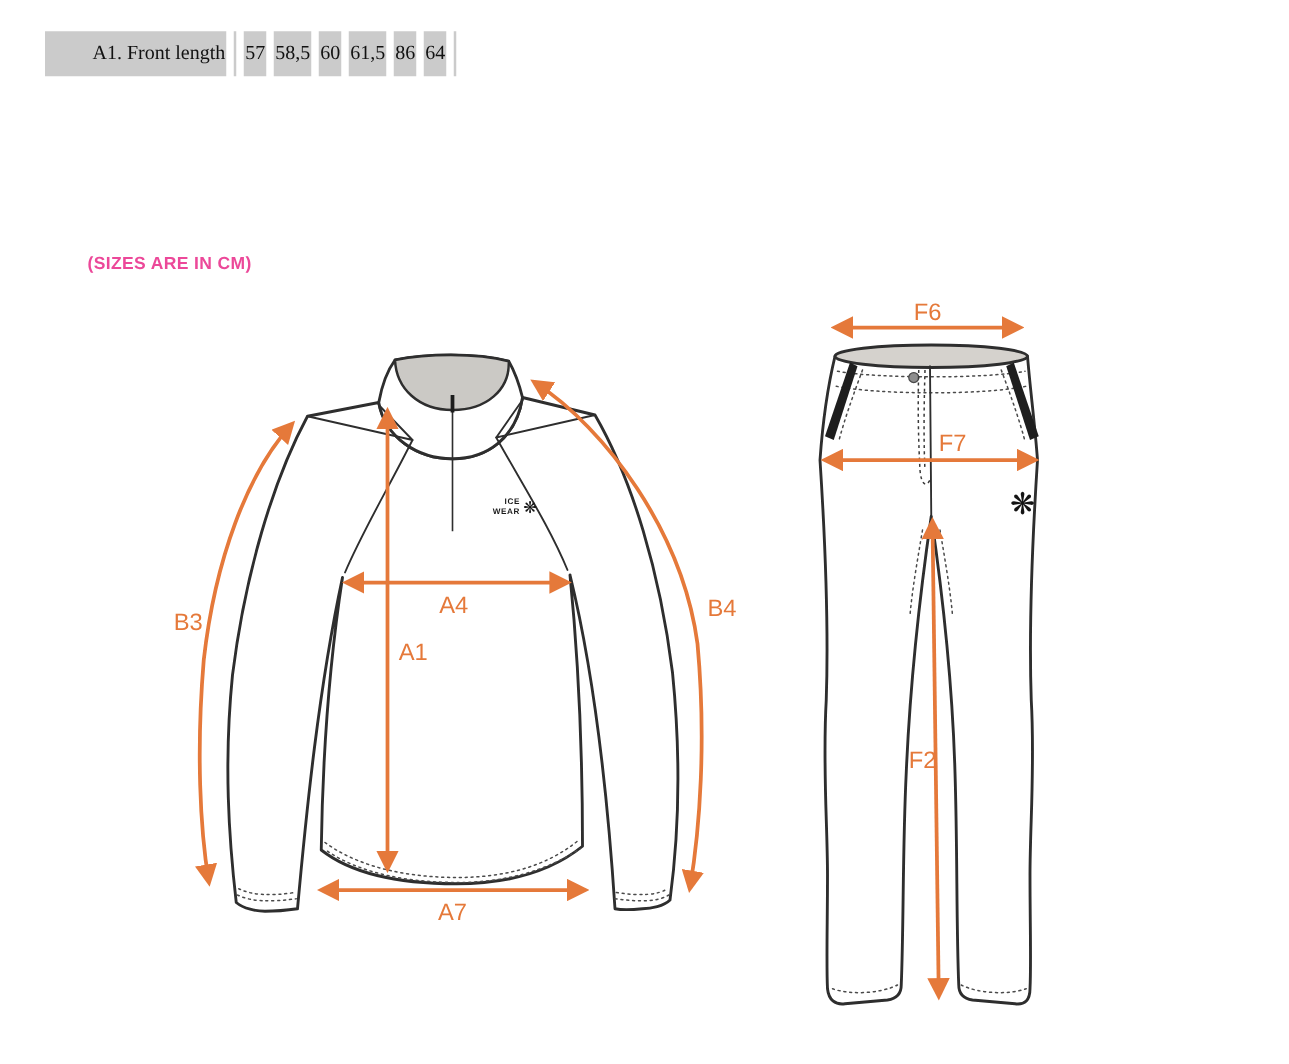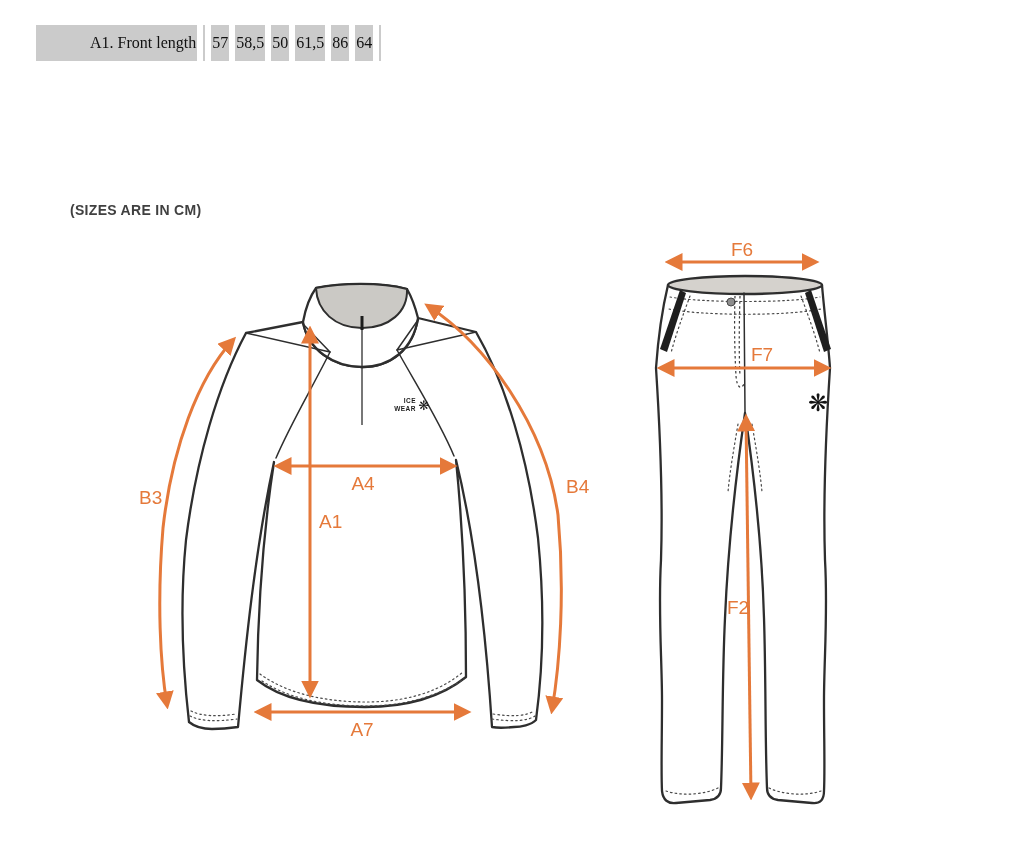--- a/index.html
+++ b/index.html
@@ -8,24 +8,24 @@
 
   
   table.size{position:absolute;left:30px;top:21px;border-collapse:separate;border-spacing:6px 4px;}
   .size th{background:#DB7A45;color:#ffffff;font-family:"Liberation Sans",sans-serif;
            font-size:15px;font-weight:bold;height:46px;}
   .size th.title{width:318px;text-align:left;padding-left:38px;}
   .size th.sz{width:73px;text-align:center;}
   .size td{background:#CBCBCB;font-family:"Liberation Serif",serif;font-size:16px;color:#111;
            height:34px;text-align:right;}
   .size tr.light td{background:#E4E4E2;}
-  .size td.lbl{text-align:center;padding-left:54px;margin-top:42px;}
+  .size td.lbl{text-align:center;padding-left:38px;margin-top:42px;}
 
   
-  .note{position:absolute;left:70px;top:202px;color:#404040;
+  .note{position:absolute;left:70px;top:202px;color:#ec4899;
         font-family:"Liberation Sans",sans-serif;font-size:14px;font-weight:bold;letter-spacing:.3px;}
 
   
   svg.sweater{position:absolute;left:130px;top:260px;}
   svg.pants{position:absolute;left:630px;top:235px;}
   .outline{fill:#ffffff;stroke:#2E2E2E;stroke-width:2.3;stroke-linejoin:round;stroke-linecap:round;}
   .seam{fill:none;stroke:#2E2E2E;stroke-width:1.5;stroke-linecap:round;}
   .stitch{fill:none;stroke:#4a4a4a;stroke-width:1.2;stroke-dasharray:1.6 3.1;stroke-linecap:round;}
   .flydash{fill:none;stroke:#3a3a3a;stroke-width:1.2;stroke-dasharray:2.4 2.6;}
   .arrow{fill:none;stroke:#E5793A;stroke-width:3;stroke-linecap:butt;}
@@ -39,21 +39,21 @@
 
 <div class="page">
 
   <table class="size">
     <tbody>
     <tr>
       <td class="lbl">A1. Front length</td>
       <td></td>
       <td>57</td>
       <td>58,5</td>
-      <td>50</td>
+      <td>60</td>
       <td>61,5</td>
       <td>86</td>
       <td>64</td>
       <td></td>
     </tr>
   </tbody>
     </table>
 
   <div class="note">(SIZES ARE IN CM)</div>
 

